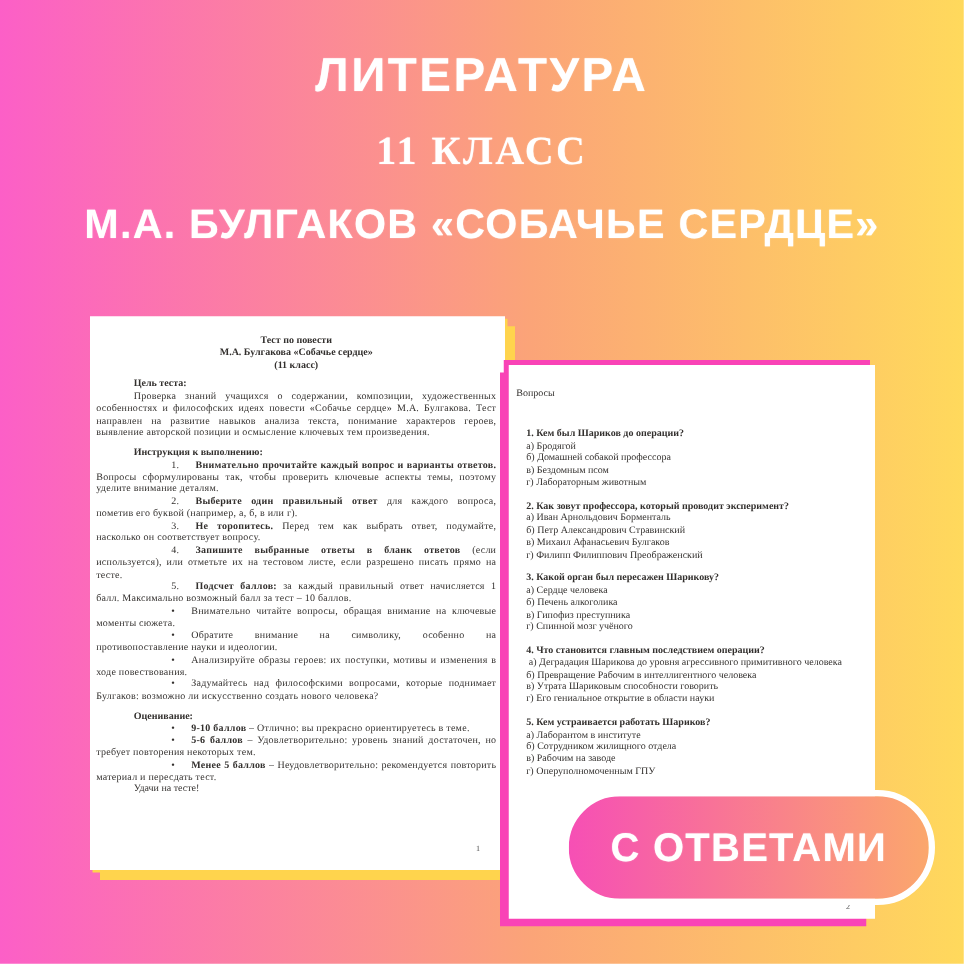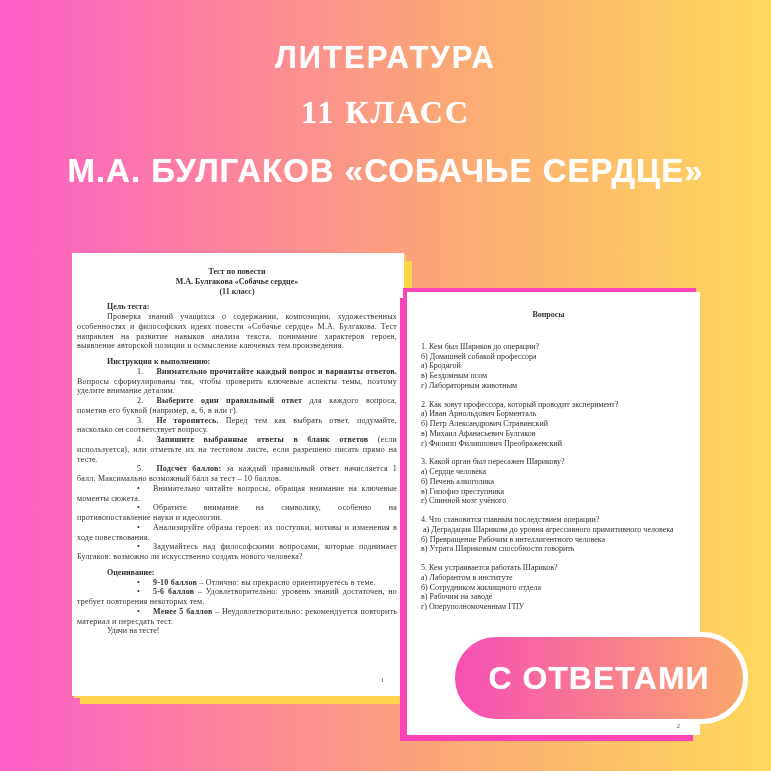--- a/index.html
+++ b/index.html
@@ -17,21 +17,21 @@
 
   
   .title-block {
     position: absolute; top: 40px; left: 0; width: 771px;
     text-align: center; color: #ffffff; z-index: 3;
   }
   .t1, .t2, .t3 {
     font-weight: 800; letter-spacing: 2px; line-height: 1.15;
     text-shadow: 0 0 1px rgba(255,255,255,.6);
   }
-  .t1 { font-size: 31px; }
+  .t1 { font-size: 38px; }
   .t2 { font-size: 32px; margin-top: 18px; font-family: Liberation Serif, serif; }
   .t3 { font-size: 33px; margin-top: 22px; letter-spacing: 1px; }
 
   
   .page {
     position: absolute; background: #ffffff; z-index: 2;
     font-family: "Liberation Serif", "DejaVu Serif", serif;
     color: #33302e; font-size: 8px; line-height: 1.22;
     overflow: hidden;
   }
@@ -54,23 +54,23 @@
   .para { text-indent: 30px; text-align: justify; letter-spacing: .2px; }
   .li { text-indent: 30px; text-align: justify; letter-spacing: .2px; }
   .num { display: inline-block; min-width: 12px; margin-right: 13px; }
   .closing { text-indent: 30px; }
   .pnum {
     position: absolute; right: 20px; font-size: 6.5px; color: #4a4a4a;
   }
   .page1 .pnum { bottom: 12px; }
   .page2 .pnum { bottom: 5px; }
 
-  .p2-title { text-align: center; font-weight: bold; margin-bottom: 22px; }
+  .p2-title { text-align: left; font-weight: normal; margin-bottom: 22px; }
   .qblock { margin-top: 9px; }
-  .q { font-weight: normal; padding-left: 8px; }
+  .q { font-weight: bold; padding-left: 8px; }
   .opt { padding-left: 8px; }
   .opt-wrap { padding-left: 0; text-indent: 10px; text-align: justify; }
 
   
   .badge {
     position: absolute; left: 450px; top: 632px;
     width: 298px; height: 92px; z-index: 5;
     border: 5px solid #ffffff; border-radius: 46px;
     background: linear-gradient(to right, #f64fb5, #fba76c);
     display: flex; align-items: center; justify-content: center;
@@ -124,22 +124,22 @@
 
     <div class="closing">Удачи на тесте!</div>
     <div class="pnum">1</div>
   </section>
 
   <section class="page page2">
     <div class="p2-title">Вопросы</div>
     <div>
         <div class="qblock">
           <div class="q">1. Кем был Шариков до операции?</div>
+          <div class="opt">а) Бродягой</div>
           <div class="opt">б) Домашней собакой профессора</div>
-          <div class="opt">а) Бродягой</div>
           <div class="opt">в) Бездомным псом</div>
           <div class="opt">г) Лабораторным животным</div>
         </div>
         <div class="qblock">
           <div class="q">2. Как зовут профессора, который проводит эксперимент?</div>
           <div class="opt">а) Иван Арнольдович Борменталь</div>
           <div class="opt">б) Петр Александрович Стравинский</div>
           <div class="opt">в) Михаил Афанасьевич Булгаков</div>
           <div class="opt">г) Филипп Филиппович Преображенский</div>
         </div>
@@ -148,20 +148,21 @@
           <div class="opt">а) Сердце человека</div>
           <div class="opt">б) Печень алкоголика</div>
           <div class="opt">в) Гипофиз преступника</div>
           <div class="opt">г) Спинной мозг учёного</div>
         </div>
         <div class="qblock">
           <div class="q">4. Что становится главным последствием операции?</div>
           <div class="opt opt-wrap">а) Деградация Шарикова до уровня агрессивного примитивного человека</div>
           <div class="opt">б) Превращение Рабочим в интеллигентного человека</div>
           <div class="opt">в) Утрата Шариковым способности говорить</div>
+          <div class="opt">г) Его гениальное открытие в области науки</div>
         </div>
         <div class="qblock">
           <div class="q">5. Кем устраивается работать Шариков?</div>
           <div class="opt">а) Лаборантом в институте</div>
           <div class="opt">б) Сотрудником жилищного отдела</div>
           <div class="opt">в) Рабочим на заводе</div>
           <div class="opt">г) Оперуполномоченным ГПУ</div>
         </div>
       </div>
     <div class="pnum">2</div>

